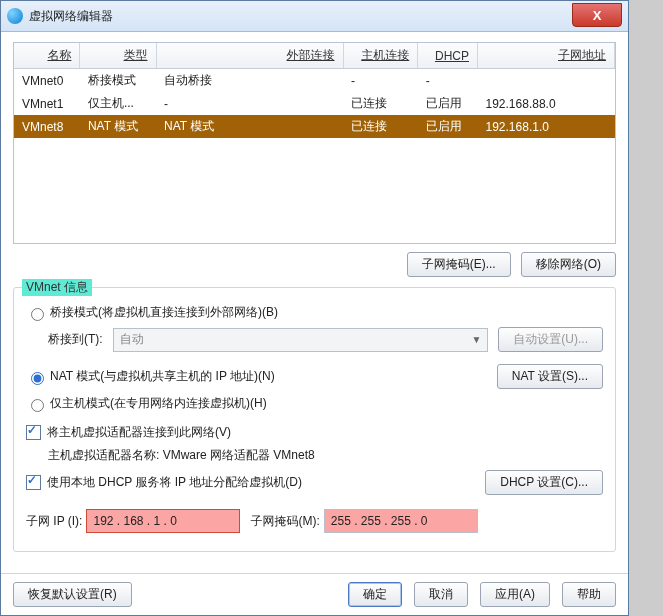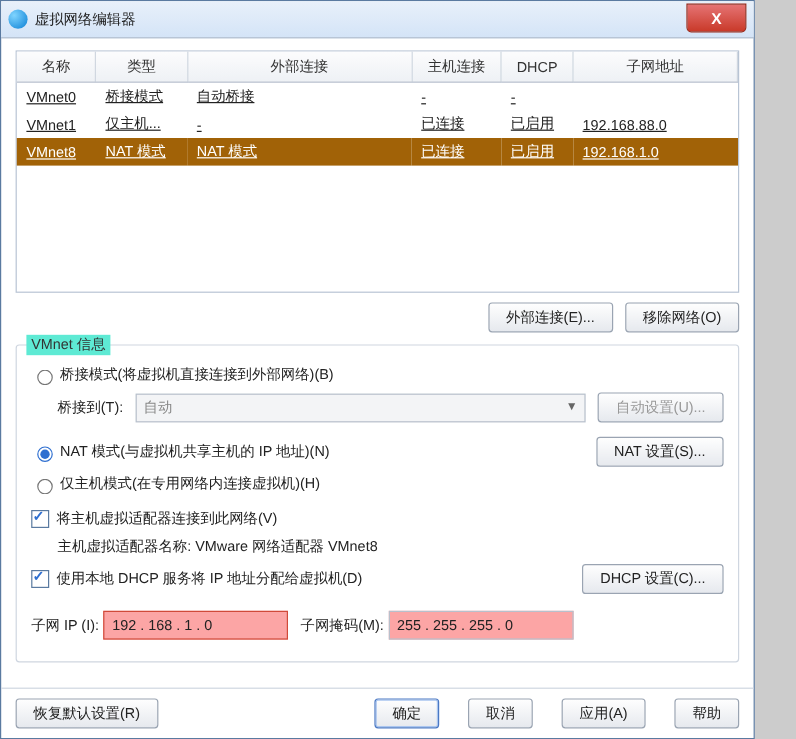--- a/index.html
+++ b/index.html
@@ -5,42 +5,42 @@
   html,body{margin:0;padding:0;font-family:"Microsoft YaHei","Segoe UI",Tahoma,sans-serif;font-size:12px;background:#ccc;}
   .window{width:629px;height:616px;background:#fff;border:1px solid #5a7aa0;box-sizing:border-box;position:relative;display:flex;flex-direction:column;}
   .titlebar{height:30px;background:linear-gradient(#e8f0fa,#d4e4f7);border-bottom:1px solid #a9b8cc;display:flex;align-items:center;padding:0 6px;position:relative;}
   .titlebar .icon{width:16px;height:16px;border-radius:50%;background:radial-gradient(circle at 30% 30%,#7fd4ff,#0a7fd4);margin-right:6px;}
   .titlebar .title{color:#1a1a1a;}
   .titlebar .close{position:absolute;right:6px;top:2px;width:48px;height:22px;background:linear-gradient(#e57373,#c93a2a);border:1px solid #9a2a1a;border-radius:0 0 4px 4px;display:flex;align-items:center;justify-content:center;color:#fff;font-weight:bold;font-size:13px;}
   .body{flex:1;padding:10px 12px 8px 12px;display:flex;flex-direction:column;overflow:hidden;}
   
   .table-wrap{border:1px solid #b8c4d4;height:200px;background:#fff;}
   table{width:100%;border-collapse:collapse;}
-  th{background:linear-gradient(#fcfcfd,#eef1f5);border-right:1px solid #d0d7e0;border-bottom:1px solid #c6cdd8;text-align:center;padding:4px 8px;font-weight:normal;color:#333;}
-  td{padding:3px 8px;color:#222;text-decoration:underline;}
+  th{background:linear-gradient(#fcfcfd,#eef1f5);border-right:1px solid #d0d7e0;border-bottom:1px solid #c6cdd8;text-align:right;padding:4px 8px;font-weight:normal;color:#333;text-decoration:underline;}
+  td{padding:3px 8px;color:#222;}
   tr.sel td{background:#a16207;color:#fff;}
   
   .btn{display:inline-block;background:linear-gradient(#fefefe,#e6e9ee);border:1px solid #9aa4b2;border-radius:3px;padding:3px 14px;color:#222;cursor:default;}
   .btn.disabled{color:#999;}
   .rowbtns{display:flex;justify-content:flex-end;gap:10px;margin:8px 0 10px 0;}
   
   .group{border:1px solid #cfd6e0;border-radius:3px;padding:10px 12px 12px 12px;position:relative;margin-bottom:8px;}
   .group-title{position:absolute;top:-9px;left:8px;background:#5eead4;padding:0 4px;color:#333;}
   .line{display:flex;align-items:center;margin:6px 0;}
   .indent{margin-left:22px;}
   .radio,.check{width:13px;height:13px;margin-right:6px;accent-color:#2f6fd0;}
   label{color:#222;}
   .combo{flex:1;height:22px;border:1px solid #b8c0cc;background:#f3f4f6;color:#888;padding:0 6px;display:flex;align-items:center;justify-content:space-between;margin:0 10px 0 6px;gap:16px;}
   .combo .chev{color:#666;font-size:10px;}
   .field{border:1px solid #b8c0cc;height:22px;padding:0 6px;background:#fca5a5;color:#222;display:flex;align-items:center;min-width:140px;}
   .field.red{border:1px solid #d04a3a;}
   .row-right{margin-left:auto;}
   .lbl-lead{margin-right:4px;}
   
-  .bottombar{display:flex;align-items:center;gap:24px;padding:8px 12px;border-top:1px solid #cfd6e0;}
+  .bottombar{display:flex;align-items:center;gap:12px;padding:8px 12px;border-top:1px solid #cfd6e0;}
   .bottombar .spacer{flex:1;}
   .btn.primary{border-color:#4a78c4;box-shadow:0 0 0 1px #a9c5ef inset;}
   .checkmark{display:inline-block;width:13px;height:13px;border:1px solid #5a7aa0;background:#fff;position:relative;margin-right:6px;vertical-align:middle;}
   .checkmark.checked::after{content:"✓";position:absolute;top:-3px;left:0;color:#2f6fd0;font-size:12px;font-weight:bold;}
 </style>
 </head>
 <body>
 
 <div class="window">
   <div class="titlebar">
@@ -88,21 +88,21 @@
               <td>NAT 模式</td>
               <td>已连接</td>
               <td>已启用</td>
               <td>192.168.1.0</td>
           </tr>
         </tbody>
       </table>
     </div>
 
     <div class="rowbtns">
-      <span class="btn">外部连接(E)...</span>
+      <span class="btn">子网掩码(E)...</span>
       <span class="btn">移除网络(O)</span>
     </div>
 
     <div class="group">
       <span class="group-title">VMnet 信息</span>
 
       <div class="line">
         <input type="radio" class="radio" style="">
         <label>桥接模式(将虚拟机直接连接到外部网络)(B)</label>
       </div>

